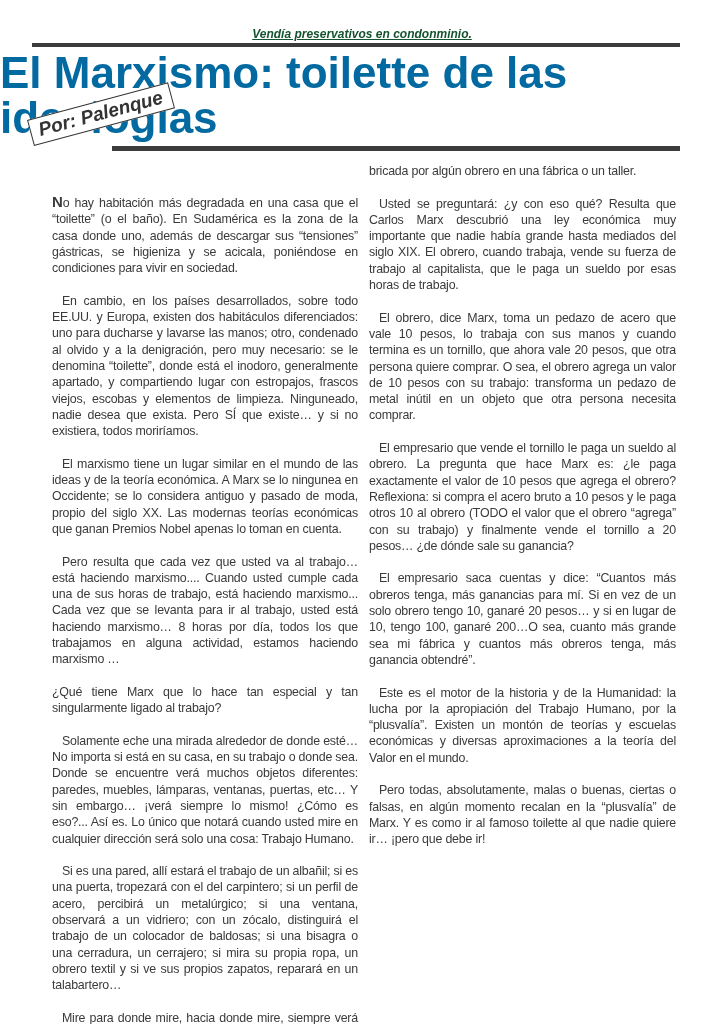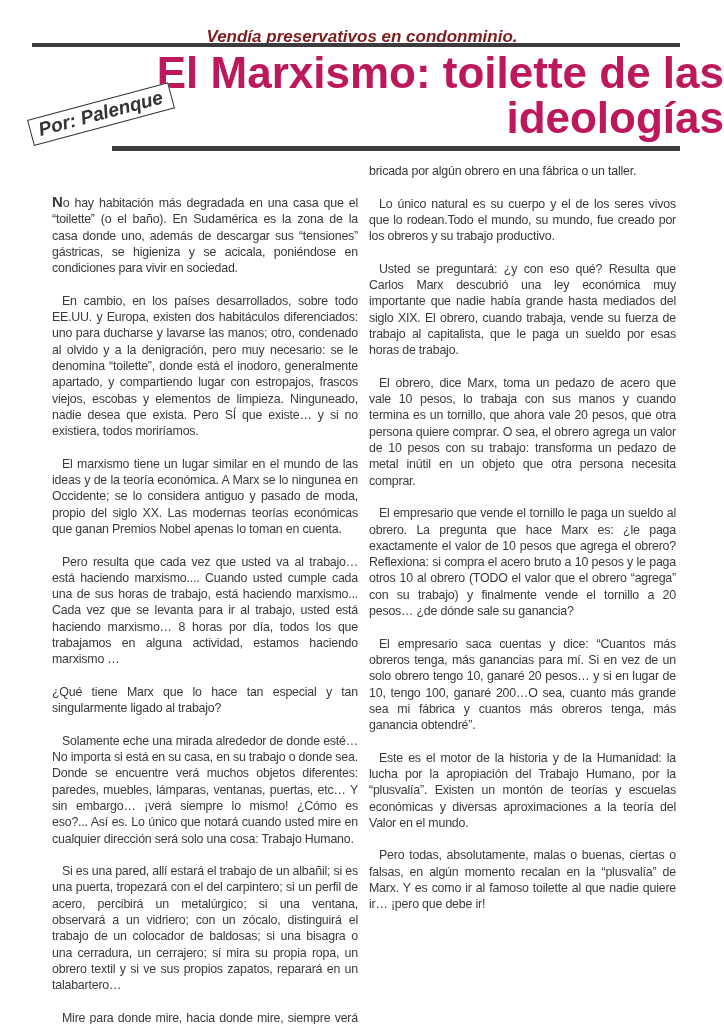--- a/index.html
+++ b/index.html
@@ -1,24 +1,24 @@
 <!DOCTYPE html>
 <html><head>
 <meta charset="utf-8">
 <style>
   html, body { margin: 0; padding: 0; background: #ffffff; }
   body { width: 724px; height: 1024px; position: relative; overflow: hidden;
          font-family: "Liberation Sans", sans-serif; color: #3a3a3a; }
   .kicker { position: absolute; top: 27px; left: 0; width: 724px; text-align: center;
-            font-size: 17px; font-weight: bold; font-style: italic; color: #7f1d1d; }
+            font-size: 12px; font-weight: bold; font-style: italic; color: #14532d; }
   .rule { position: absolute; left: 32px; width: 648px; background: #3c3c3c; }
   .rule-top { top: 43px; height: 4px; }
   .rule-bottom { top: 146px; height: 5px; left: 112px; width: 568px; }
-  .title { position: absolute; top: 50px; left: 0; width: 724px; text-align: right;
-           font-size: 44px; font-weight: bold; line-height: 45px; color: #be185d; letter-spacing: 0px; }
+  .title { position: absolute; top: 50px; left: 0; width: 724px; text-align: left;
+           font-size: 44px; font-weight: bold; line-height: 45px; color: #0369a1; letter-spacing: 0px; }
   .byline { position: absolute; left: 27px; top: 120px; transform: rotate(-15deg); transform-origin: left top;
             border: 1px solid #333; background: #fff; padding: 1px 8px 2px 8px;
             font-size: 19px; font-weight: bold; font-style: italic; color: #333; white-space: nowrap; }
   .col { position: absolute; font-size: 12.4px; line-height: 16.3px; color: #3a3a3a; text-align: justify; letter-spacing: -0.2px; }
   .col-left { left: 52px; top: 194px; width: 306px; }
   .col-right { left: 369px; top: 163px; width: 307px; }
   .col p { margin: 0 0 16.3px 0; text-indent: 10px; }
   .col p.noindent { text-indent: 0; }
   .dropcap { font-weight: bold; font-size: 15px; }
   .footer { position: absolute; left: 43px; top: 1036px; font-size: 11px; color: #333; }
@@ -41,21 +41,20 @@
   <p>El marxismo tiene un lugar similar en el mundo de las ideas y de la teoría económica. A Marx se lo ningunea en Occidente; se lo considera antiguo y pasado de moda, propio del siglo XX. Las modernas teorías económicas que ganan Premios Nobel apenas lo toman en cuenta.</p>
   <p>Pero resulta que cada vez que usted va al trabajo… está haciendo marxismo.... Cuando usted cumple cada una de sus horas de trabajo, está haciendo marxismo... Cada vez que se levanta para ir al trabajo, usted está haciendo marxismo… 8 horas por día, todos los que trabajamos en alguna actividad, estamos haciendo marxismo …</p>
   <p class="noindent">¿Qué tiene Marx que lo hace tan especial y tan singularmente ligado al trabajo?</p>
   <p>Solamente eche una mirada alrededor de donde esté… No importa si está en su casa, en su trabajo o donde sea. Donde se encuentre verá muchos objetos diferentes: paredes, muebles, lámparas, ventanas, puertas, etc… Y sin embargo… ¡verá siempre lo mismo! ¿Cómo es eso?... Así es. Lo único que notará cuando usted mire en cualquier dirección será solo una cosa: Trabajo Humano.</p>
   <p>Si es una pared, allí estará el trabajo de un albañil; si es una puerta, tropezará con el del carpintero; si un perfil de acero, percibirá un metalúrgico; si una ventana, observará a un vidriero; con un zócalo, distinguirá el trabajo de un colocador de baldosas; si una bisagra o una cerradura, un cerrajero; si mira su propia ropa, un obrero textil y si ve sus propios zapatos, reparará en un talabartero…</p>
   <p>Mire para donde mire, hacia donde mire, siempre verá el Trabajo Humano. En el jardín, en su cama, en el baño, en la cocina, donde sea… Cada cosa, cada objeto, cada botón o pequeña cosa que usa o ve todos los días fue fa-</p>
 </div>
 
 <div class="col col-right">
   <p class="noindent">bricada por algún obrero en una fábrica o un taller.</p>
-  <p>Lo único natural es su cuerpo y el de los seres vivos que lo rodean.Todo el mundo, su mundo, fue creado por los obreros y su trabajo productivo.</p>
   <p>Usted se preguntará: ¿y con eso qué? Resulta que Carlos Marx descubrió una ley económica muy importante que nadie había grande hasta mediados del siglo XIX. El obrero, cuando trabaja, vende su fuerza de trabajo al capitalista, que le paga un sueldo por esas horas de trabajo.</p>
   <p>El obrero, dice Marx, toma un pedazo de acero que vale 10 pesos, lo trabaja con sus manos y cuando termina es un tornillo, que ahora vale 20 pesos, que otra persona quiere comprar. O sea, el obrero agrega un valor de 10 pesos con su trabajo: transforma un pedazo de metal inútil en un objeto que otra persona necesita comprar.</p>
   <p>El empresario que vende el tornillo le paga un sueldo al obrero. La pregunta que hace Marx es: ¿le paga exactamente el valor de 10 pesos que agrega el obrero? Reflexiona: si compra el acero bruto a 10 pesos y le paga otros 10 al obrero (TODO el valor que el obrero “agrega” con su trabajo) y finalmente vende el tornillo a 20 pesos… ¿de dónde sale su ganancia?</p>
   <p>El empresario saca cuentas y dice: “Cuantos más obreros tenga, más ganancias para mí. Si en vez de un solo obrero tengo 10, ganaré 20 pesos… y si en lugar de 10, tengo 100, ganaré 200…O sea, cuanto más grande sea mi fábrica y cuantos más obreros tenga, más ganancia obtendré”.</p>
   <p>Este es el motor de la historia y de la Humanidad: la lucha por la apropiación del Trabajo Humano, por la “plusvalía”. Existen un montón de teorías y escuelas económicas y diversas aproximaciones a la teoría del Valor en el mundo.</p>
   <p>Pero todas, absolutamente, malas o buenas, ciertas o falsas, en algún momento recalan en la “plusvalía” de Marx. Y es como ir al famoso toilette al que nadie quiere ir… ¡pero que debe ir!</p>
 
 </div>
 
 <div class="footer">18 TU-HUMOR</div>

